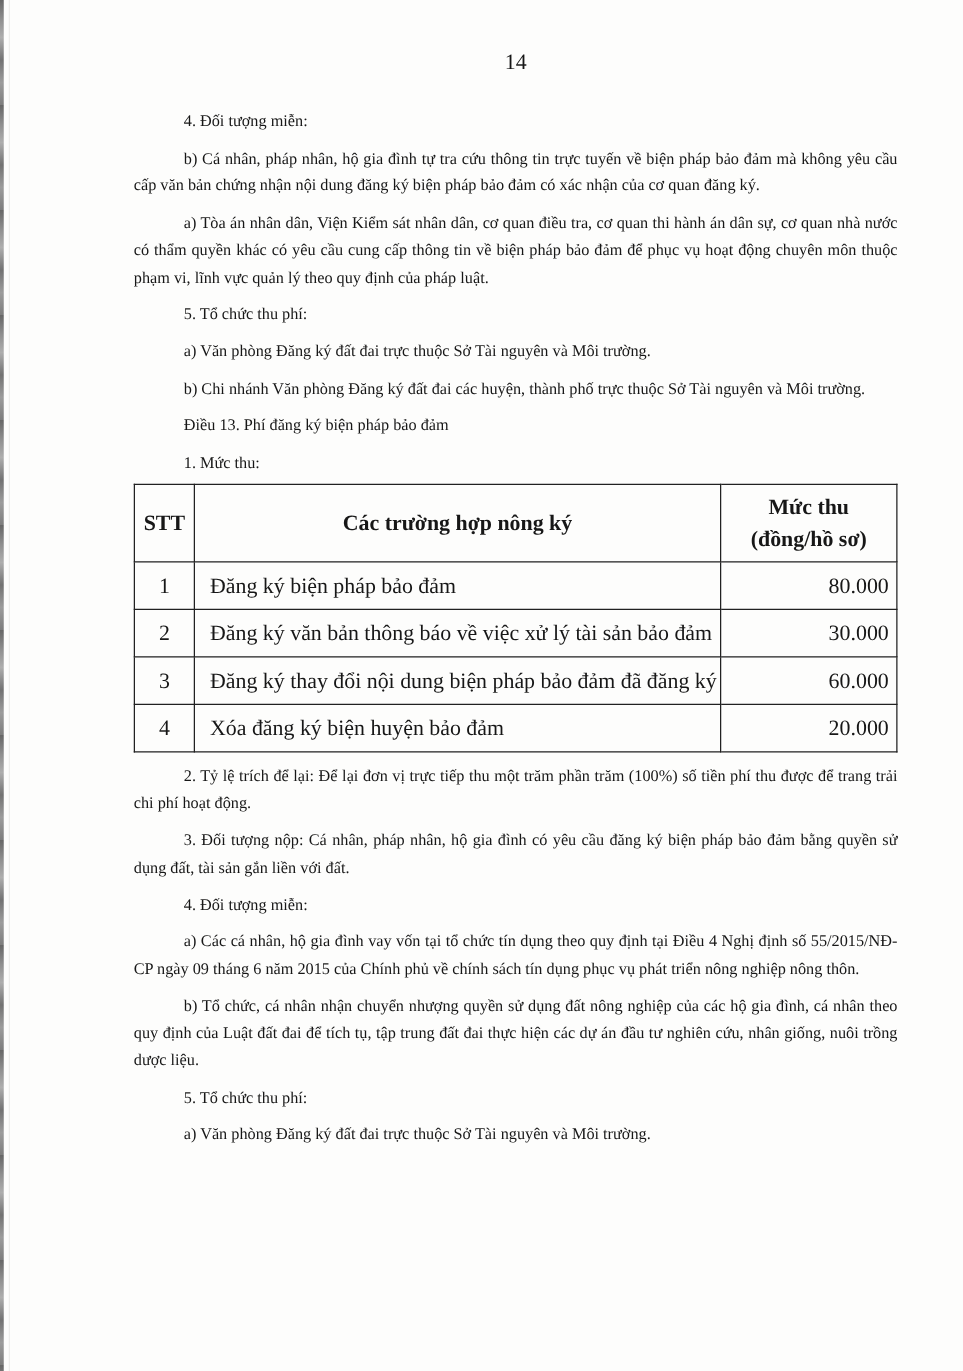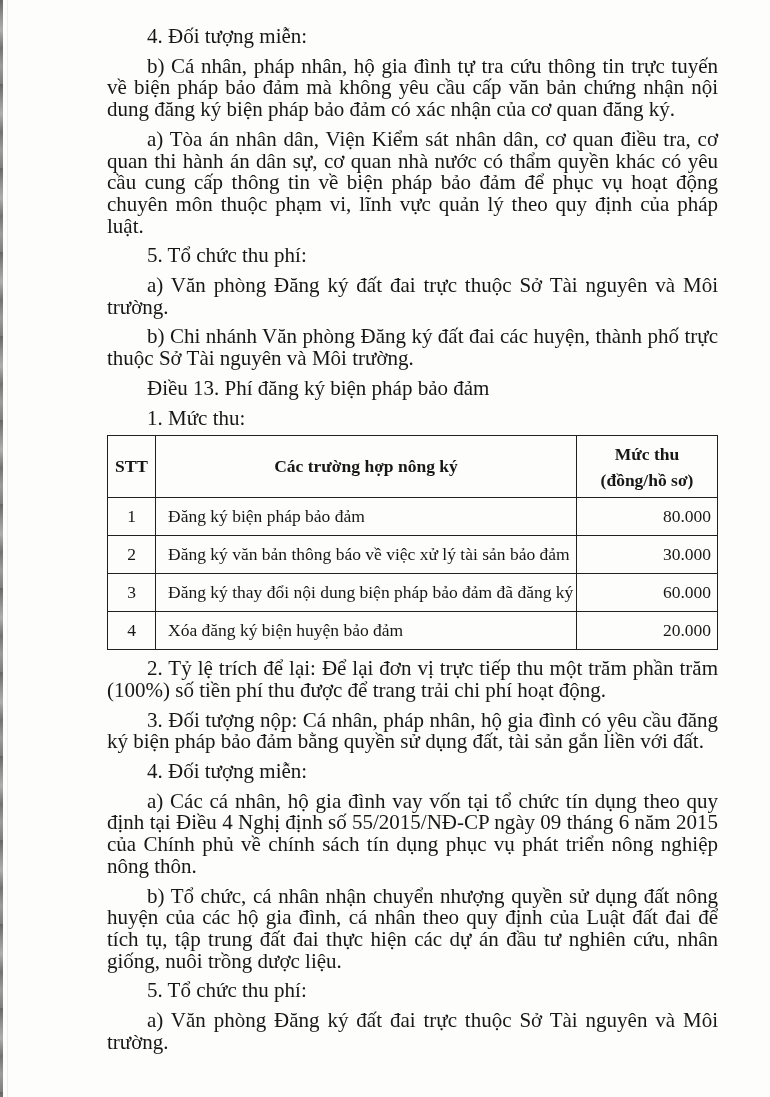--- a/index.html
+++ b/index.html
@@ -34,21 +34,21 @@
     width: 611px;
   }
   .page-number {
     margin-top: 38px;
     text-align: center;
     font-size: 17.5px;
     line-height: 22px;
   }
   .para {
     margin: 8px 0 0 0;
-    font-size: 21px;
+    font-size: 13px;
     line-height: 21.7px;
     text-align: justify;
     text-indent: 40px;
   }
   .para.first { margin-top: 26px; }
   .para.bold { font-weight: normal; }
   table.fee {
     width: 100%;
     border-collapse: collapse;
     table-layout: fixed;
@@ -86,20 +86,21 @@
   .after-table { }
 </style>
 </head>
 <body>
 
 <div>
   <div class="scan-edge"></div>
   <div class="scan-shadow"></div>
 
   <div class="content">
+    <div class="page-number">14</div>
 
     <p class="para first">4. Đối tượng miễn:</p>
     <p class="para">b) Cá nhân, pháp nhân, hộ gia đình tự tra cứu thông tin trực tuyến về biện pháp bảo đảm mà không yêu cầu cấp văn bản chứng nhận nội dung đăng ký biện pháp bảo đảm có xác nhận của cơ quan đăng ký.</p>
     <p class="para">a) Tòa án nhân dân, Viện Kiểm sát nhân dân, cơ quan điều tra, cơ quan thi hành án dân sự, cơ quan nhà nước có thẩm quyền khác có yêu cầu cung cấp thông tin về biện pháp bảo đảm để phục vụ hoạt động chuyên môn thuộc phạm vi, lĩnh vực quản lý theo quy định của pháp luật.</p>
     <p class="para">5. Tổ chức thu phí:</p>
     <p class="para">a) Văn phòng Đăng ký đất đai trực thuộc Sở Tài nguyên và Môi trường.</p>
     <p class="para">b) Chi nhánh Văn phòng Đăng ký đất đai các huyện, thành phố trực thuộc Sở Tài nguyên và Môi trường.</p>
     <p class="para bold">Điều 13. Phí đăng ký biện pháp bảo đảm</p>
     <p class="para">1. Mức thu:</p>
 
@@ -140,17 +141,17 @@
           <td class="c-case">Xóa đăng ký biện huyện bảo đảm</td>
           <td class="c-fee">20.000</td>
         </tr>
       </tbody>
     </table>
 
     <p class="para after-table">2. Tỷ lệ trích để lại: Để lại đơn vị trực tiếp thu một trăm phần trăm (100%) số tiền phí thu được để trang trải chi phí hoạt động.</p>
     <p class="para">3. Đối tượng nộp: Cá nhân, pháp nhân, hộ gia đình có yêu cầu đăng ký biện pháp bảo đảm bằng quyền sử dụng đất, tài sản gắn liền với đất.</p>
     <p class="para">4. Đối tượng miễn:</p>
     <p class="para">a) Các cá nhân, hộ gia đình vay vốn tại tổ chức tín dụng theo quy định tại Điều 4 Nghị định số 55/2015/NĐ-CP ngày 09 tháng 6 năm 2015 của Chính phủ về chính sách tín dụng phục vụ phát triển nông nghiệp nông thôn.</p>
-    <p class="para">b) Tổ chức, cá nhân nhận chuyển nhượng quyền sử dụng đất nông huyện của các hộ gia đình, cá nhân theo quy định của Luật đất đai để tích tụ, tập trung đất đai thực hiện các dự án đầu tư nghiên cứu, nhân giống, nuôi trồng dược liệu.</p>
+    <p class="para">b) Tổ chức, cá nhân nhận chuyển nhượng quyền sử dụng đất nông nghiệp của các hộ gia đình, cá nhân theo quy định của Luật đất đai để tích tụ, tập trung đất đai thực hiện các dự án đầu tư nghiên cứu, nhân giống, nuôi trồng dược liệu.</p>
     <p class="para">5. Tổ chức thu phí:</p>
     <p class="para">a) Văn phòng Đăng ký đất đai trực thuộc Sở Tài nguyên và Môi trường.</p>
   </div>
 </div>
 
 </body></html>

